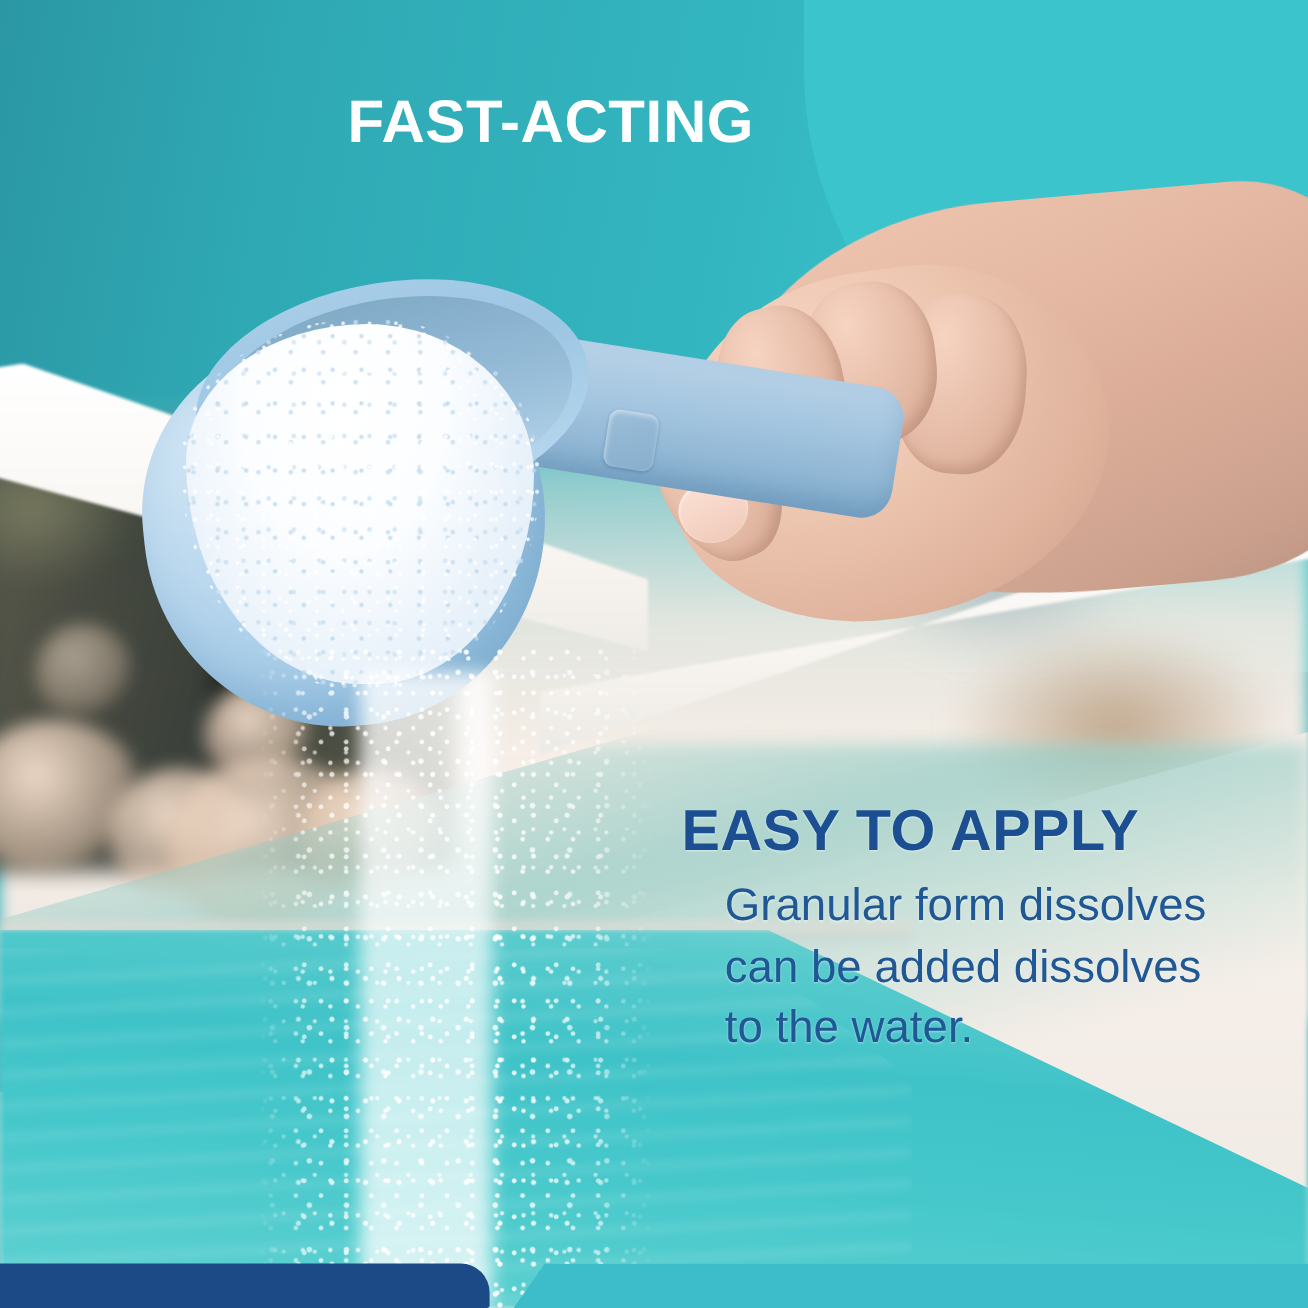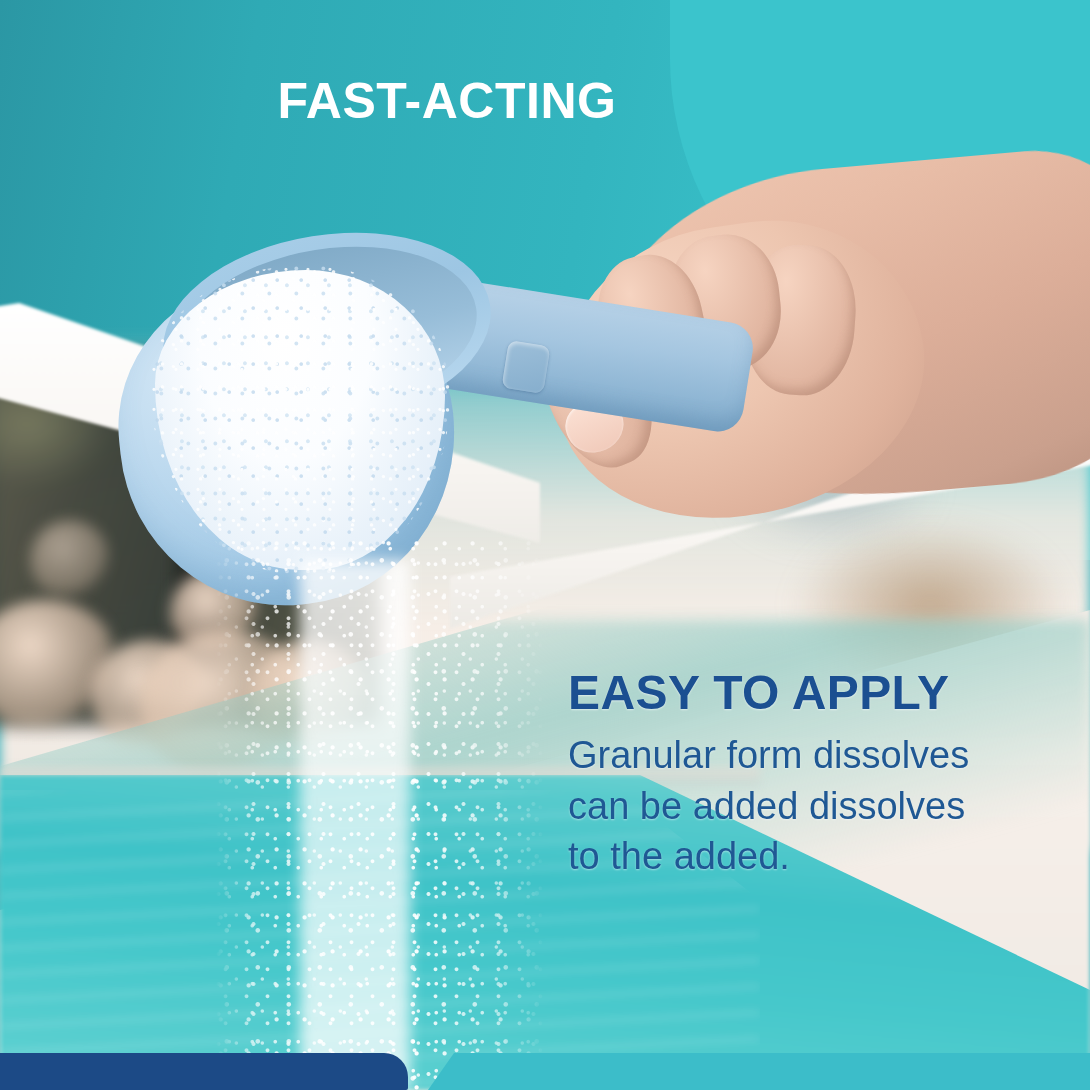--- a/index.html
+++ b/index.html
@@ -250,21 +250,21 @@
   .nail {
     position:absolute; border-radius:48% 48% 55% 55%;
     background:linear-gradient(180deg,#fbe0d3,#f1cbbb);
     box-shadow: inset 0 1px 3px rgba(255,255,255,.7);
   }
   .n1 { left:566px; top:400px; width:58px; height:52px; transform:rotate(-24deg); }
   .n2 { left:622px; top:346px; width:56px; height:46px; transform:rotate(-14deg); }
 
   
   .headline-top {
-    position:absolute; left:4px; top:72px; width:886px;
+    position:absolute; left:16px; top:72px; width:886px;
     text-align:center;
     color:#ffffff;
     font-size:50px;
     font-weight:bold;
     letter-spacing:.5px;
   }
   .right-block {
     position:absolute; left:568px; top:648px; width:470px;
   }
   .subhead {
@@ -277,21 +277,21 @@
     margin-top:20px;
   }
   .body-copy {
     margin-top:12px;
     color:#1F5894;
     font-size:38px;
     line-height:1.32;
     font-weight:normal;
     text-shadow:0 1px 2px rgba(255,255,255,.45);
   }
-  .body-copy span { display:block; }
+  .body-copy span { display:block;margin-left:36px; }
 
   
   .bar-navy {
     position:absolute; left:0; bottom:0; width:408px; height:37px;
     background:#1C4A86;
     border-top-right-radius:24px;
     border-bottom-right-radius:2px;
   }
   .bar-teal {
     position:absolute; left:428px; bottom:0; width:662px; height:37px;
@@ -358,20 +358,20 @@
     <div class="stream"></div>
   </div>
 
   <div class="headline-top">FAST-ACTING</div>
 
   <div class="right-block">
     <div class="subhead">EASY TO APPLY</div>
     <div class="body-copy">
       <span>Granular form dissolves</span>
       <span>can be added dissolves</span>
-      <span>to the added.</span>
+      <span>to the water.</span>
     </div>
   </div>
 
   <div class="bar-navy"></div>
   <div class="bar-teal"></div>
 
 </div>
 
 </body></html>

